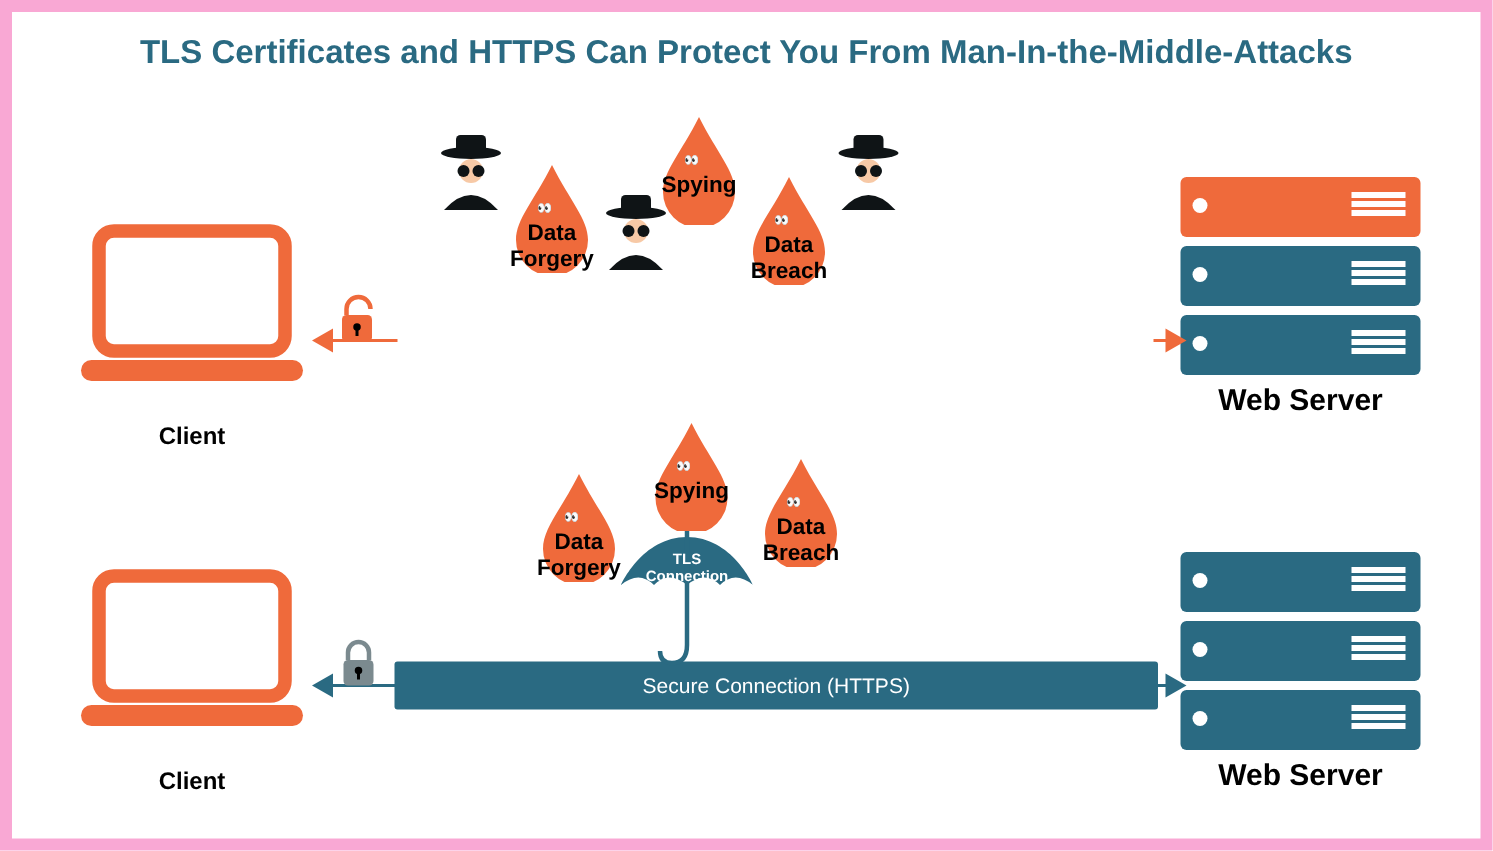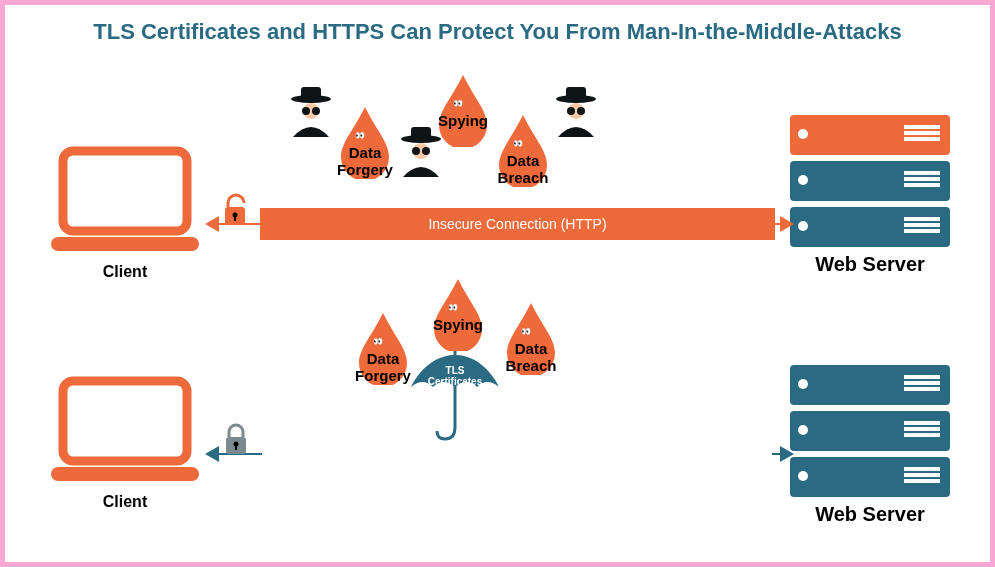--- a/index.html
+++ b/index.html
@@ -1,25 +1,25 @@
 <!DOCTYPE html>
 <html><head>
 <meta charset="utf-8">
 <style>
 * { box-sizing: border-box; margin: 0; padding: 0; }
 body { font-family: Arial, sans-serif; background: #fff; }
-.frame { width: 995px; height: 567px; border: 5px solid #f9a8d4; position: relative; background: #fff; }
+.frame { width: 995px; height: 567px; border: 8px solid #f9a8d4; position: relative; background: #fff; }
 .title { text-align: center; font-size: 22px; font-weight: bold; color: #2a6a82; padding: 14px 0 8px; }
 .row { position: absolute; left: 0; right: 0; }
 .row1 { top: 70px; height: 240px; }
 .row2 { top: 290px; height: 250px; }
 
 .laptop { position: absolute; left: 40px; width: 160px; }
 .laptop svg { width: 160px; height: 110px; }
-.client-label { text-align: center; font-weight: bold; font-size: 16px; margin-top: 4px; }
+.client-label { text-align: center; font-weight: bold; font-size: 16px; margin-top: 20px; }
 
 .servers { position: absolute; right: 40px; width: 160px; }
 .server-stack { display: flex; flex-direction: column; gap: 6px; }
 .server { height: 40px; border-radius: 4px; position: relative; }
 .server.orange { background: #ef6a3b; }
 .server.teal { background: #2a6a82; }
 .server::before { content: ""; position: absolute; left: 8px; top: 14px; width: 10px; height: 10px; border-radius: 50%; background: #fff; }
 .server::after { content: ""; position: absolute; right: 10px; top: 10px; width: 36px; height: 4px; background: #fff; box-shadow: 0 6px 0 #fff, 0 12px 0 #fff; }
 .server-label { text-align: center; font-weight: bold; font-size: 20px; margin-top: 6px; }
 
@@ -66,21 +66,20 @@
       <div class="server-stack">
         <div class="server orange"></div>
         <div class="server teal"></div>
         <div class="server teal"></div>
       </div>
       <div class="server-label">Web Server</div>
     </div>
 
     <div class="arrow-line orange" style="top:148px; left:212px; width:45px"></div>
     <div class="arrow left orange" style="top:141px; left:200px"></div>
-    <div class="bar orange" style="top:133px">Insecure Connection (HTTP)</div>
     <div class="arrow-line orange" style="top:148px; right:208px; width:10px"></div>
     <div class="arrow right orange" style="top:141px; right:196px"></div>
 
     <div class="lock" style="top:118px; left:218px">
       <svg width="28" height="36" viewBox="0 0 28 36">
         <path d="M5 14 v-4 a8 8 0 0 1 16 0" fill="none" stroke="#ef6a3b" stroke-width="3"></path>
         <rect x="2" y="14" width="20" height="18" rx="3" fill="#ef6a3b"></rect>
         <circle cx="12" cy="22" r="2.5" fill="#000"></circle>
         <rect x="11" y="23" width="2" height="5" fill="#000"></rect>
       </svg>
@@ -155,20 +154,21 @@
       <div class="server-stack">
         <div class="server teal"></div>
         <div class="server teal"></div>
         <div class="server teal"></div>
       </div>
       <div class="server-label">Web Server</div>
     </div>
 
     <div class="arrow-line teal" style="top:158px; left:212px; width:45px"></div>
     <div class="arrow left teal" style="top:151px; left:200px"></div>
+    <div class="bar teal" style="top:143px">Secure Connection (HTTPS)</div>
     <div class="arrow-line teal" style="top:158px; right:208px; width:10px"></div>
     <div class="arrow right teal" style="top:151px; right:196px"></div>
 
     <div class="lock" style="top:128px; left:218px">
       <svg width="26" height="34" viewBox="0 0 26 34">
         <path d="M6 14 v-5 a7 7 0 0 1 14 0 v5" fill="none" stroke="#7b8a8f" stroke-width="3"></path>
         <rect x="3" y="14" width="20" height="17" rx="3" fill="#7b8a8f"></rect>
         <circle cx="13" cy="21" r="2.5" fill="#000"></circle>
         <rect x="12" y="22" width="2" height="5" fill="#000"></rect>
       </svg>
@@ -176,21 +176,21 @@
 
     <div class="umbrella" style="top:52px; left:400px">
       <svg width="100" height="100" viewBox="0 0 100 100">
         <path d="M50 8 C20 8 6 40 6 40 Q18 30 28 40 Q38 30 50 40 Q62 30 72 40 Q82 30 94 40 C94 40 80 8 50 8 Z" fill="#2a6a82"></path>
         <line x1="50" y1="8" x2="50" y2="80" stroke="#2a6a82" stroke-width="3"></line>
         <path d="M50 80 Q50 92 40 92 Q32 92 32 84" fill="none" stroke="#2a6a82" stroke-width="3"></path>
         <line x1="50" y1="2" x2="50" y2="8" stroke="#2a6a82" stroke-width="3"></line>
       </svg>
     </div>
     <div class="umbrella-label" style="top:70px; left:415px; white-space:pre-line">TLS
-Certificates</div>
+Connection</div>
 
     <div class="drop" style="top:18px; left:350px">
       <svg viewBox="0 0 56 72">
           <path d="M28 0 C40 24 52 36 52 50 A24 24 0 0 1 4 50 C4 36 16 24 28 0 Z" fill="#ef6a3b"></path>
         </svg>
       <div class="eyes">👀</div>
       <div class="drop-text" style="white-space:pre-line">Data
 Forgery</div>
     </div>
     <div class="drop" style="top:-16px; left:425px">

